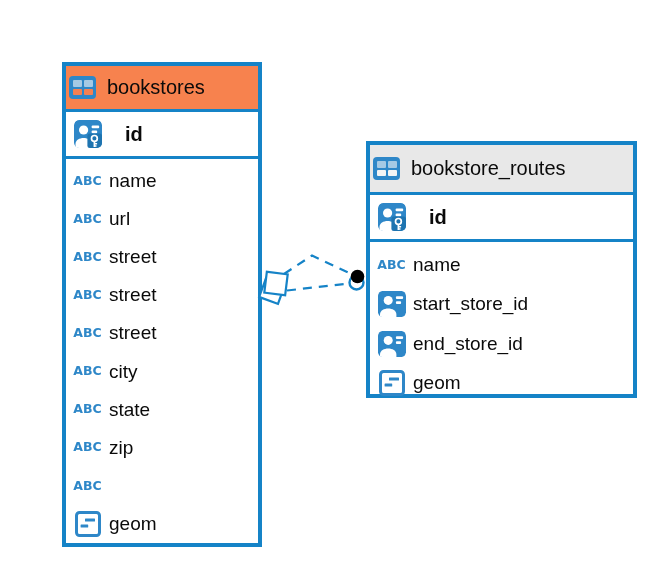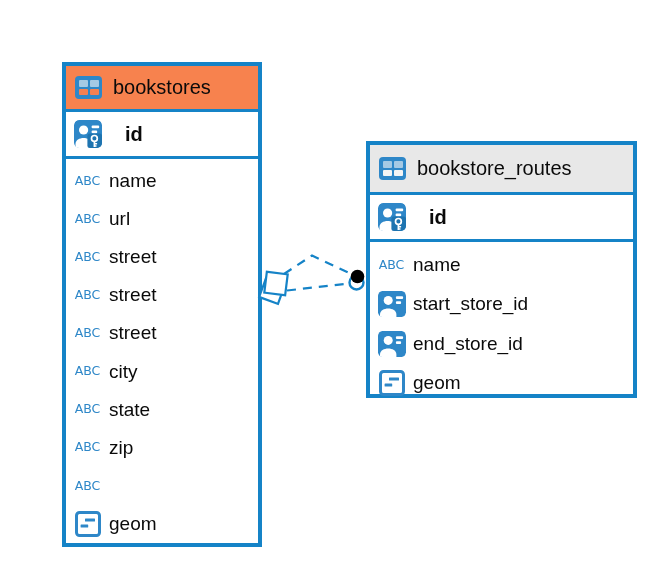--- a/index.html
+++ b/index.html
@@ -10,21 +10,21 @@
     --text:#0a0a0a;
   }
   html,body{margin:0;padding:0;}
   body{font-family:"Liberation Sans", sans-serif; background:#fff;}
   .canvas{position:relative;width:654px;height:570px;background:#fff;overflow:hidden;}
 
   .erd-table{position:absolute;background:#fff;border:4px solid var(--blue);box-sizing:border-box;}
   #table-bookstores{left:62px;top:62px;width:200px;height:485px;}
   #table-bookstore-routes{left:366px;top:141px;width:271px;height:257px;}
 
-  .t-header{display:flex;align-items:center;gap:8px;padding-left:6px;border-bottom:3px solid var(--blue);box-sizing:border-box;}
+  .t-header{display:flex;align-items:center;gap:8px;border-bottom:3px solid var(--blue);box-sizing:border-box;}
   #table-bookstores .t-header{height:46px;background:var(--orange);--hole:#F4powder;}
   #table-bookstores .t-header{--hole:#F58051;}
   #table-bookstore-routes .t-header{height:50px;background:var(--gray);--hole:#F4F4F4;}
   .t-title{font-size:20px;color:var(--text);white-space:nowrap;}
 
   .pk-row{display:flex;align-items:center;gap:21px;padding-left:5px;border-bottom:3px solid var(--blue);box-sizing:border-box;}
   #table-bookstores .pk-row{height:47px;}
   #table-bookstore-routes .pk-row{height:47px;}
   .pk-name{font-size:20px;font-weight:bold;color:var(--text);}
 
@@ -38,21 +38,21 @@
 
   
   .tbl-icon{width:27px;height:23px;background:var(--icon-blue);border-radius:4px;
     display:grid;grid-template-columns:1fr 1fr;grid-template-rows:1.1fr 1fr;gap:2px;
     padding:4px 3.5px;box-sizing:border-box;}
   .tbl-icon i{border-radius:1px;display:block;}
   .tbl-icon .ct{background:#A5C9E4;}
   .tbl-icon .cb{background:var(--hole,#fff);}
 
   
-  .abc{font-family:"DejaVu Sans", sans-serif;font-size:12.5px;font-weight:400;
+  .abc{font-family:"DejaVu Sans", sans-serif;font-size:12.5px;font-weight:700;
     color:var(--icon-blue);letter-spacing:0px;line-height:1;}
 
   .overlay{position:absolute;left:0;top:0;pointer-events:none;z-index:5;}
 </style>
 </head>
 <body>
 
 <div class="canvas">
 
   <div class="erd-table" id="table-bookstores">

